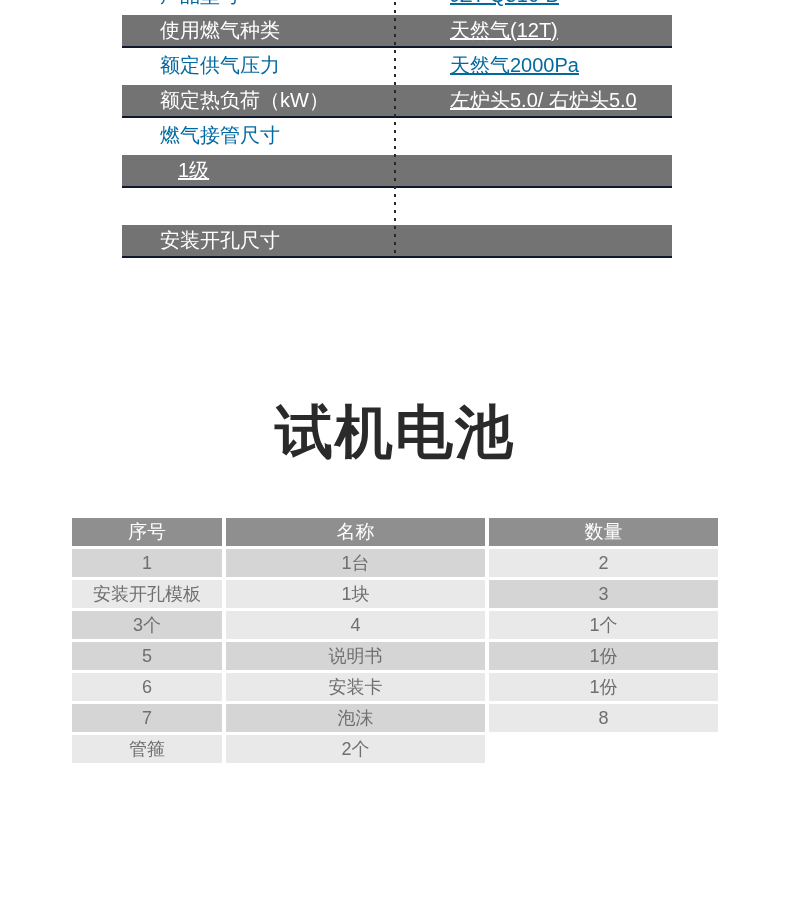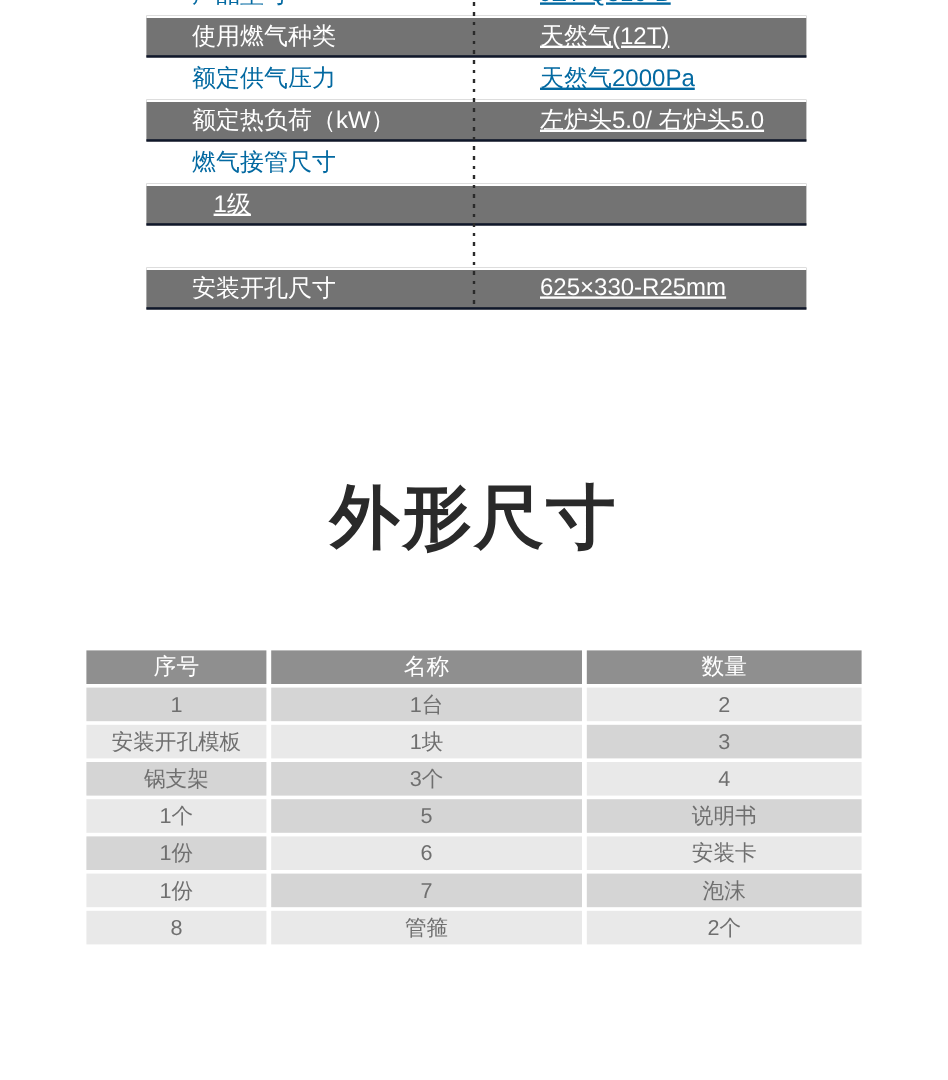--- a/index.html
+++ b/index.html
@@ -73,21 +73,20 @@
   
   .packing-table {
     position: absolute;
     left: 72px;
     top: 518px;
     width: 646px;
     display: grid;
     grid-template-columns: 150px 259px 229px;
     column-gap: 4px;
     row-gap: 3px;
-    margin-top: 24px;
   }
   .pk-cell {
     height: 28px;
     display: flex;
     align-items: center;
     justify-content: center;
     font-size: 18px;
     white-space: nowrap;
   }
   .pk-header {
@@ -124,39 +123,37 @@
       <div class="spec-row">
         <div class="spec-label">燃气接管尺寸</div>
       </div>
       <div class="spec-row shaded">
         <div class="spec-value">1级</div>
       </div>
       <div class="spec-row">
       </div>
       <div class="spec-row shaded">
         <div class="spec-label">安装开孔尺寸</div>
-        <div class="spec-value">625×330-R25mm</div>
       </div>
       <div class="spec-divider"></div>
   </div>
 
-  <h1 class="section-title">外形尺寸</h1>
+  <h1 class="section-title">试机电池</h1>
 
   <div class="packing-table">
 
   <div class="pk-cell pk-header">序号</div>
       <div class="pk-cell pk-header">名称</div>
       <div class="pk-cell pk-header">数量</div>
       <div class="pk-cell pk-odd">1</div>
       <div class="pk-cell pk-odd">1台</div>
       <div class="pk-cell pk-even">2</div>
       <div class="pk-cell pk-even">安装开孔模板</div>
       <div class="pk-cell pk-even">1块</div>
       <div class="pk-cell pk-odd">3</div>
-      <div class="pk-cell pk-odd">锅支架</div>
       <div class="pk-cell pk-odd">3个</div>
       <div class="pk-cell pk-even">4</div>
       <div class="pk-cell pk-even">1个</div>
       <div class="pk-cell pk-odd">5</div>
       <div class="pk-cell pk-odd">说明书</div>
       <div class="pk-cell pk-odd">1份</div>
       <div class="pk-cell pk-even">6</div>
       <div class="pk-cell pk-even">安装卡</div>
       <div class="pk-cell pk-even">1份</div>
       <div class="pk-cell pk-odd">7</div>

